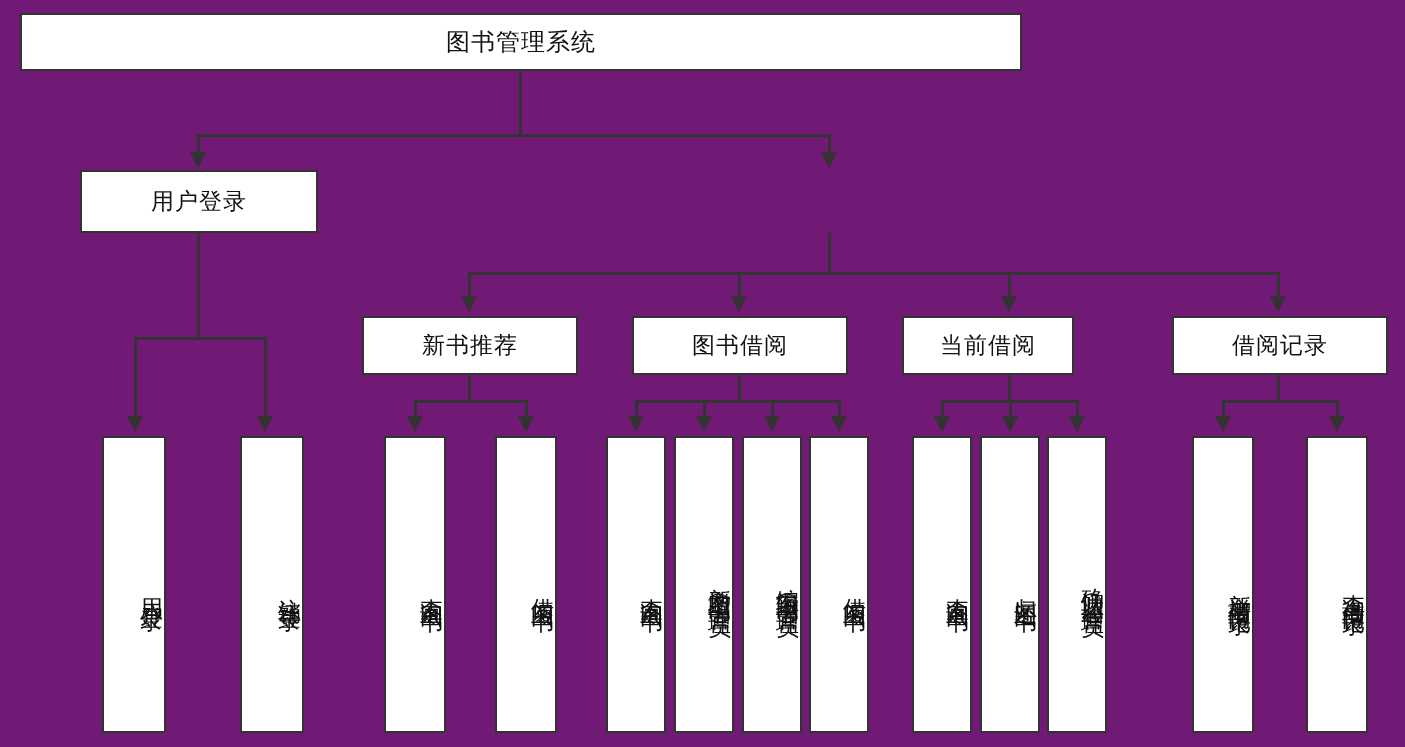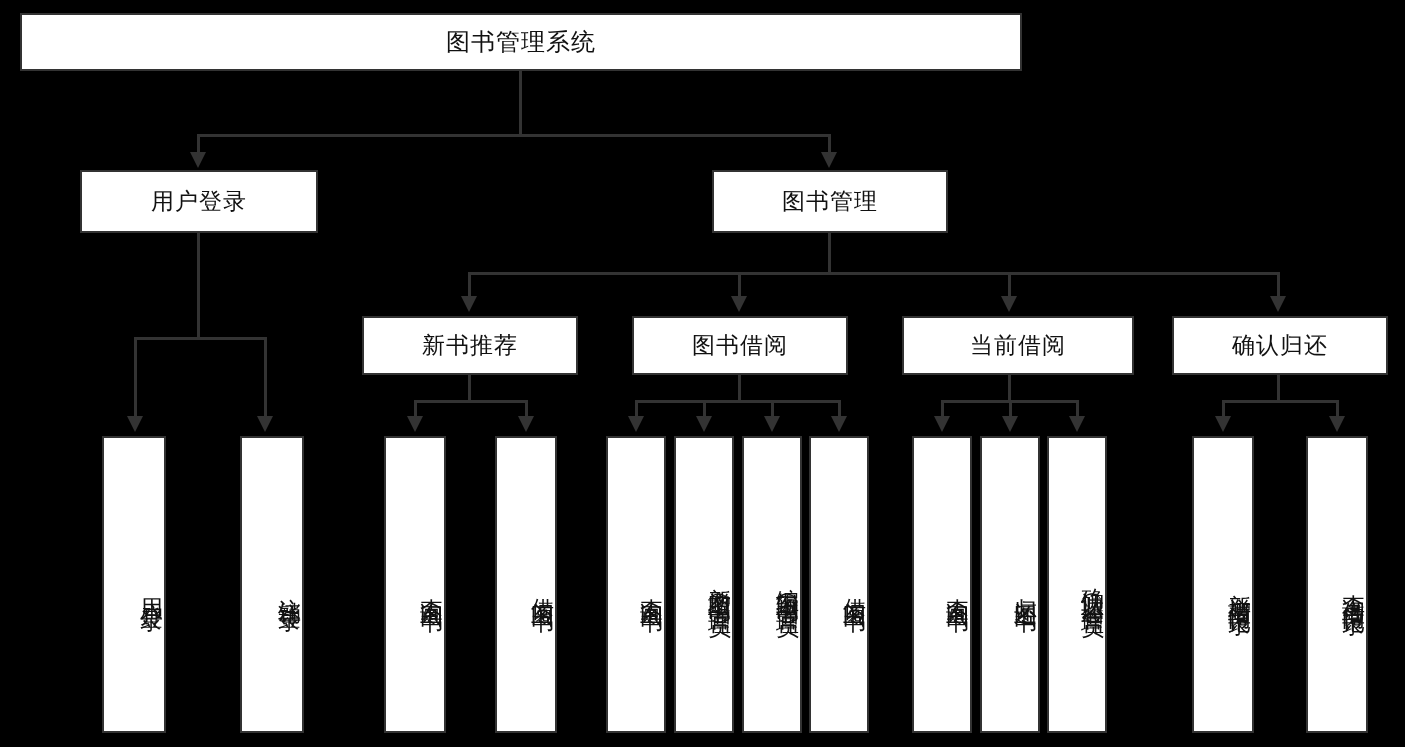--- a/index.html
+++ b/index.html
@@ -5,21 +5,21 @@
   * { box-sizing: border-box; }
   html, body {
     margin: 0; padding: 0;
     background: #ffffff;
     font-family: "Liberation Sans", "DejaVu Sans", sans-serif;
   }
   #canvas {
     position: relative;
     width: 1405px;
     height: 747px;
-    background: #000000;
+    background: #701a75;
     overflow: hidden;
   }
 
   
   .node {
     position: absolute;
     background: #ffffff;
     border: 2.5px solid #333333;
     display: flex;
     align-items: center;
@@ -96,23 +96,20 @@
   <div class="conn conn-v" style="left:197px; top:134px; width:3px; height:22px;"></div>
   <div class="arrow" style="left:190px; top:152px;"></div>
 
   <div class="conn conn-v" style="left:828px; top:134px; width:3px; height:22px;"></div>
   <div class="arrow" style="left:821px; top:152px;"></div>
 
   <div class="node node-h" style="left:80px; top:170px; width:238px; height:63px;">
     <span>用户登录</span>
   </div>
 
-  <div class="node node-h" style="left:712px; top:170px; width:236px; height:63px;">
-    <span>图书管理</span>
-  </div>
 
   <div class="conn conn-v" style="left:197px; top:233px; width:3px; height:107px;"></div>
   <div class="conn conn-h" style="left:134px; top:337px; width:133px; height:3px;"></div>
   <div class="conn conn-v" style="left:134px; top:337px; width:3px; height:82px;"></div>
   <div class="arrow" style="left:127px; top:416px;"></div>
   <div class="conn conn-v" style="left:264px; top:337px; width:3px; height:82px;"></div>
   <div class="arrow" style="left:257px; top:416px;"></div>
 
   <div class="conn conn-v" style="left:828px; top:233px; width:3px; height:42px;"></div>
   <div class="conn conn-h" style="left:468px; top:272px; width:812px; height:3px;"></div>
@@ -128,25 +125,25 @@
 
   <div class="conn conn-v" style="left:1277px; top:272px; width:3px; height:26px;"></div>
   <div class="arrow" style="left:1270px; top:296px;"></div>
 
   <div class="node node-h" style="left:632px; top:316px; width:216px; height:59px;">
     <span>图书借阅</span>
   </div>
   <div class="node node-h" style="left:362px; top:316px; width:216px; height:59px;">
     <span>新书推荐</span>
   </div>
-  <div class="node node-h" style="left:902px; top:316px; width:232px; height:59px;">
+  <div class="node node-h" style="left:902px; top:316px; width:172px; height:59px;">
     <span>当前借阅</span>
   </div>
   <div class="node node-h" style="left:1172px; top:316px; width:216px; height:59px;">
-    <span>确认归还</span>
+    <span>借阅记录</span>
   </div>
 
   <div class="conn conn-v" style="left:468px; top:375px; width:3px; height:28px;"></div>
   <div class="conn conn-h" style="left:414px; top:400px; width:114px; height:3px;"></div>
   <div class="conn conn-v" style="left:414px; top:400px; width:3px; height:18px;"></div>
   <div class="arrow" style="left:407px; top:416px;"></div>
   <div class="conn conn-v" style="left:525px; top:400px; width:3px; height:18px;"></div>
   <div class="arrow" style="left:518px; top:416px;"></div>
 
   <div class="conn conn-v" style="left:738px; top:375px; width:3px; height:28px;"></div>

